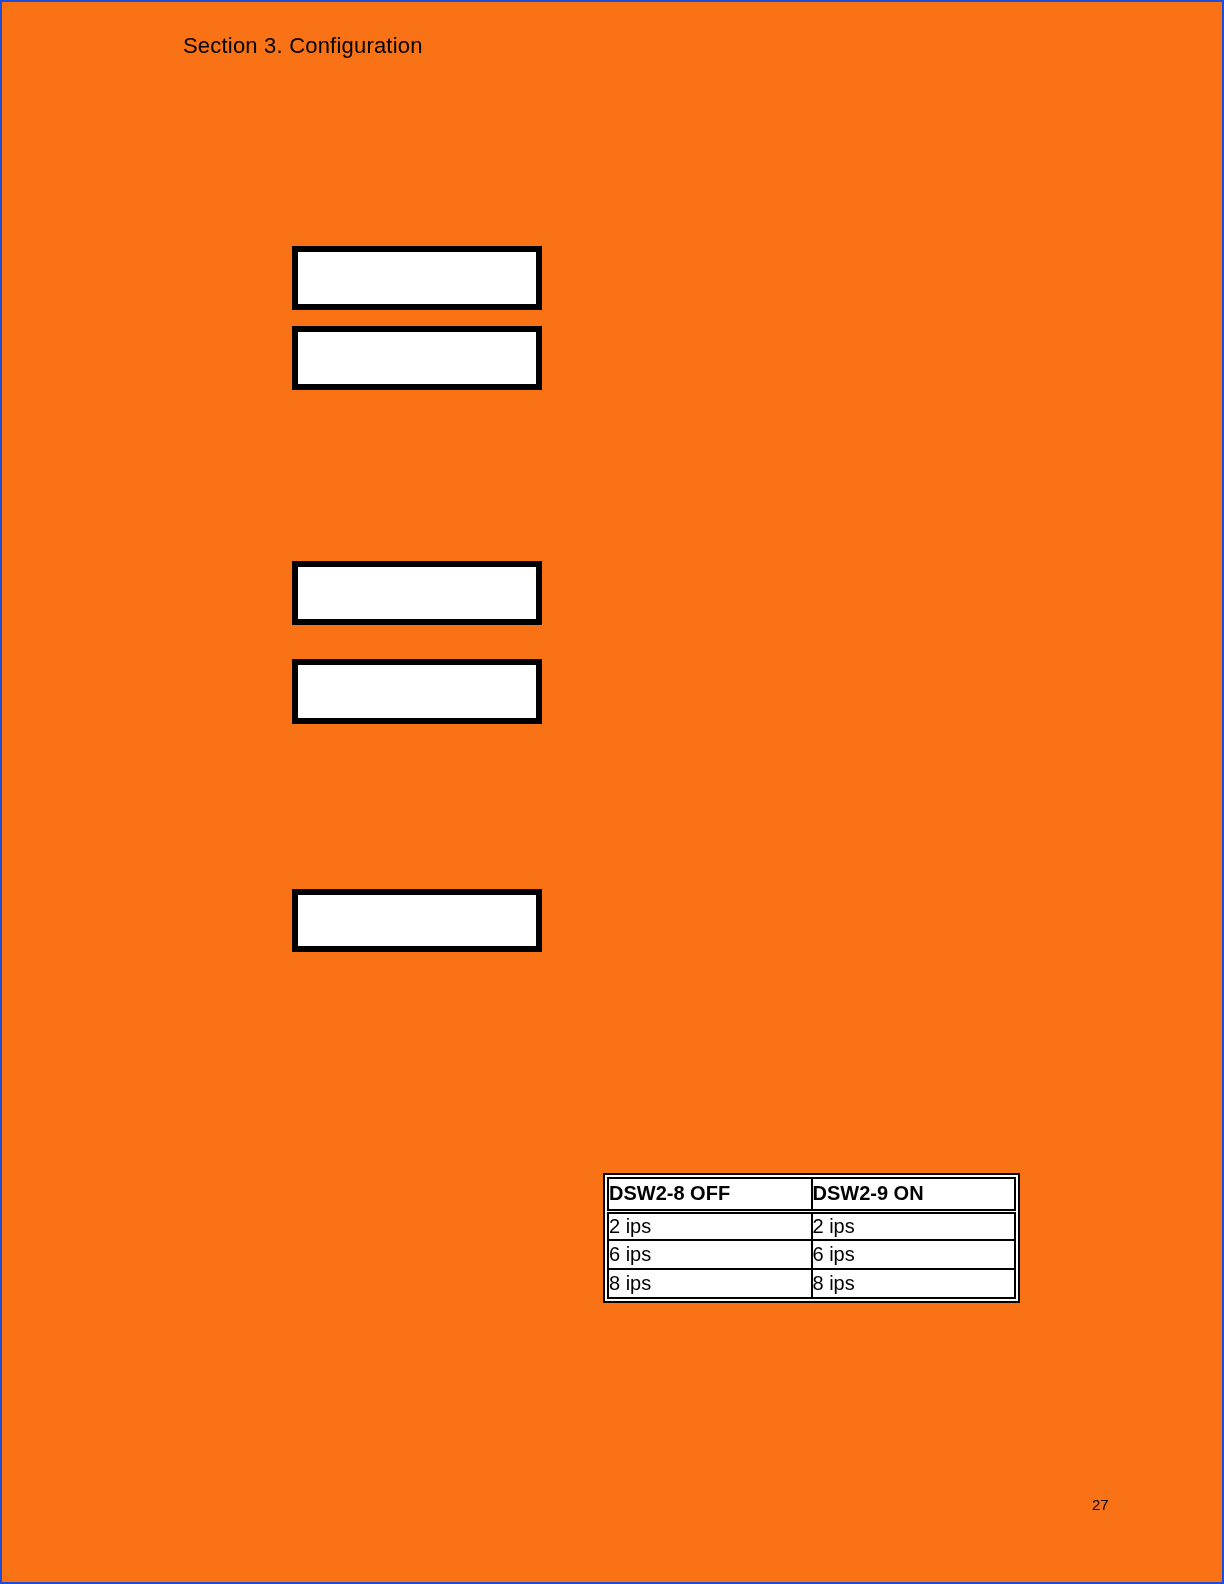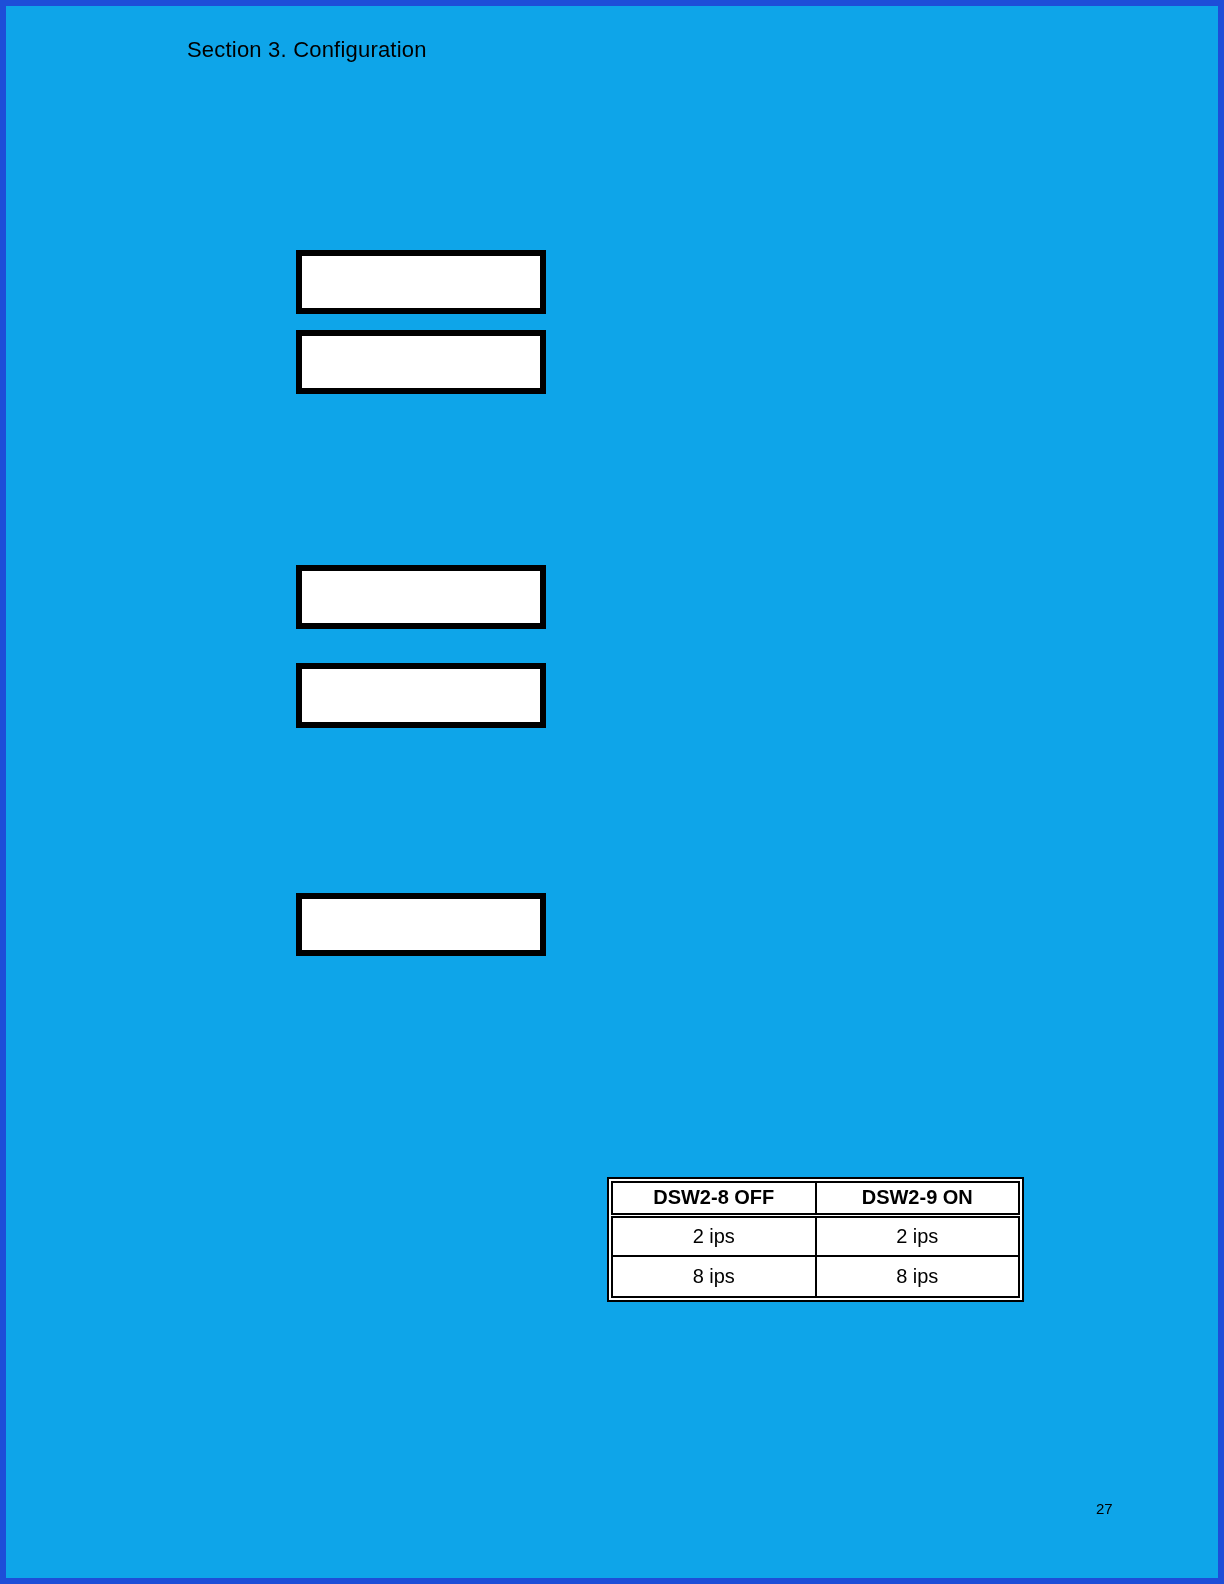--- a/index.html
+++ b/index.html
@@ -3,22 +3,22 @@
 <meta charset="utf-8">
 <style>
   * { margin: 0; padding: 0; box-sizing: border-box; }
   html, body { background: #888; }
   body { font-family: "Liberation Sans", sans-serif; color: #000000; }
 
   .page {
     position: relative;
     width: 1224px;
     height: 1584px;
-    background: #0ea5e9;
-    border: 6px solid #1d4ed8;
+    background: #f97316;
+    border: 2px solid #1d4ed8;
     overflow: hidden;
   }
 
   .section-title {
     position: absolute;
     left: 181px;
     top: 31px;
     font-size: 22px;
     font-weight: normal;
     letter-spacing: 0.2px;
@@ -52,32 +52,32 @@
   }
   .speed-table {
     width: 100%;
     border-collapse: collapse;
     table-layout: fixed;
     background: #ffffff;
   }
   .speed-table th,
   .speed-table td {
     border: 2px solid #000000;
-    text-align: center;
+    text-align: left;
     vertical-align: middle;
     font-size: 20px;
     padding: 0;
   }
   .speed-table th {
     font-weight: bold;
     height: 33px;
     border-bottom: 5px double #000000;
   }
   .speed-table td {
-    height: 41px;
+    height: 29px;
     font-weight: normal;
   }
 
   .page-number {
     position: absolute;
     left: 1090px;
     top: 1494px;
     font-size: 15px;
   }
 </style>
@@ -101,20 +101,24 @@
             <th>DSW2-8 OFF</th>
             <th>DSW2-9 ON</th>
           </tr>
       </thead>
       <tbody id="speed-table-body">
           <tr>
             <td>2 ips</td>
             <td>2 ips</td>
           </tr>
           <tr>
+            <td>6 ips</td>
+            <td>6 ips</td>
+          </tr>
+          <tr>
             <td>8 ips</td>
             <td>8 ips</td>
           </tr>
         </tbody>
     </table>
   </div>
 
   <div class="page-number">27</div>
 
 </div>

